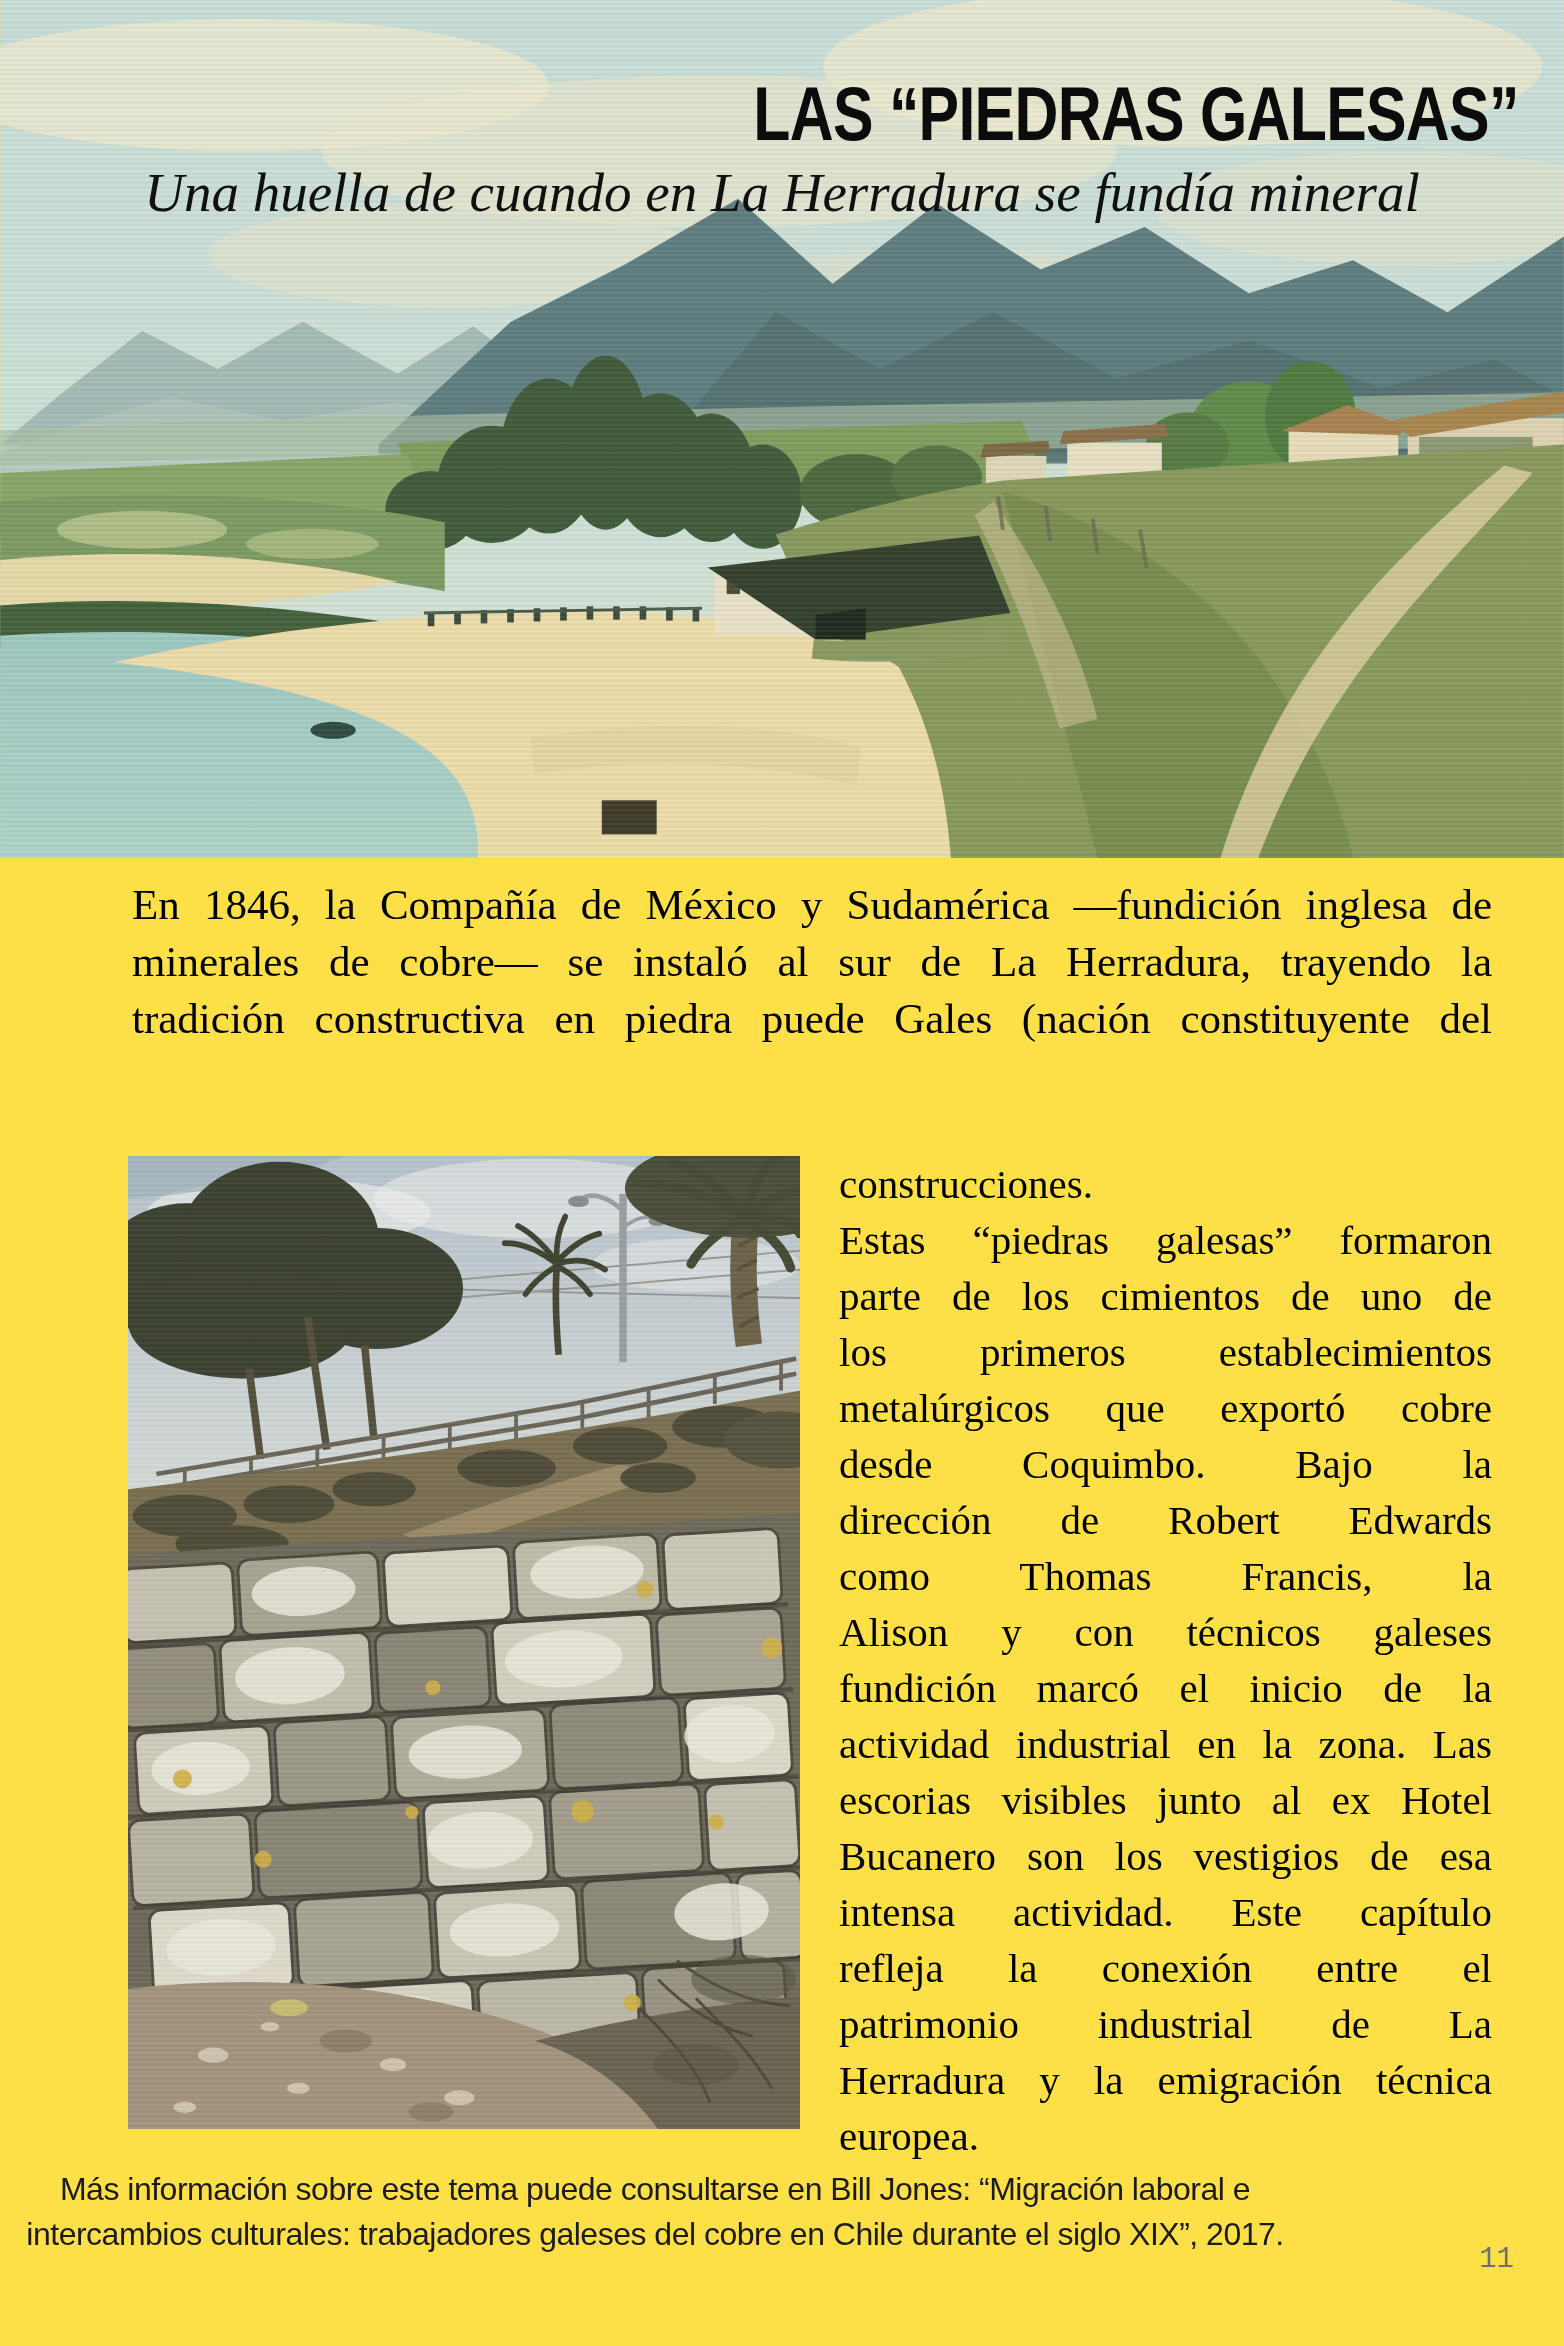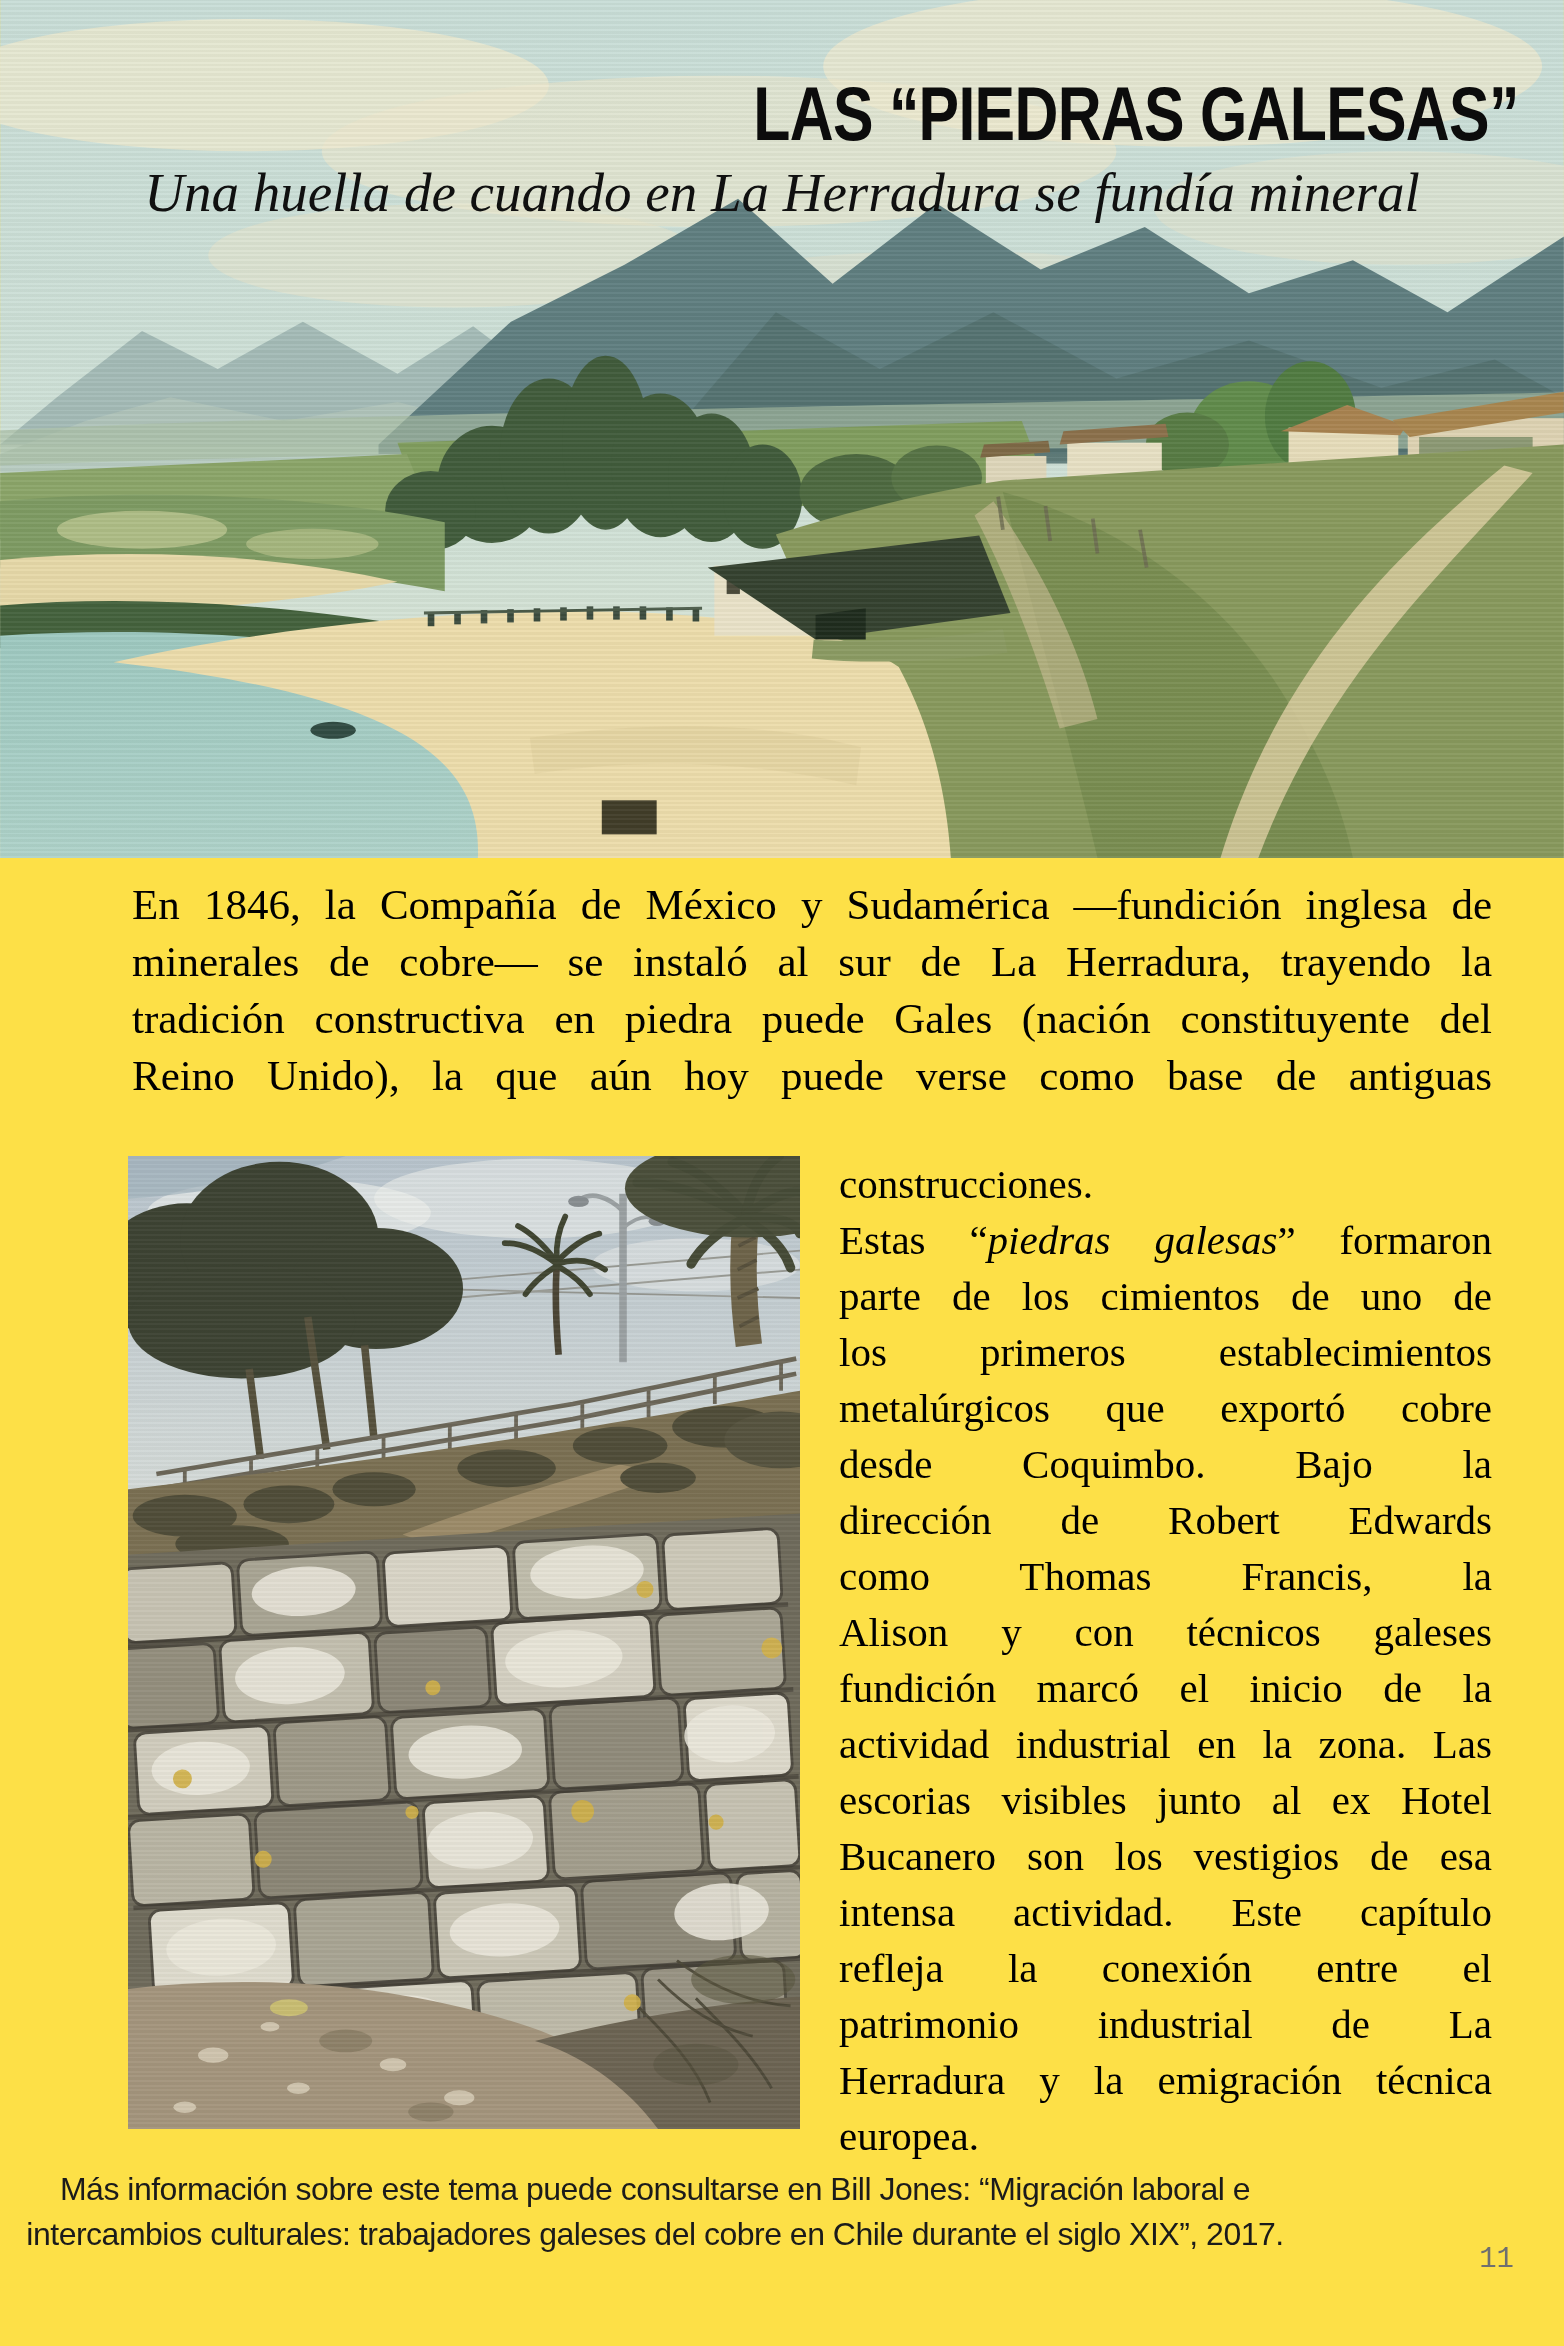--- a/index.html
+++ b/index.html
@@ -24,21 +24,21 @@
   .page-subtitle{
     position:absolute;top:161px;left:0;width:100%;z-index:3;text-align:center;
     font-family:"Liberation Serif",serif;font-style:italic;font-size:55px;
     color:#101010;white-space:nowrap;
   }
   
   .intro{position:absolute;left:132px;top:876px;width:1360px;font-size:43px;line-height:57px;}
   .column{position:absolute;left:839px;top:1156px;width:653px;font-size:41px;line-height:56px;}
   .line{text-align:left;}
   .line.j{text-align:justify;text-align-last:justify;-moz-text-align-last:justify;}
-  .it{font-style:italic;}
+  .it{}
   
   .stone{position:absolute;left:128px;top:1156px;width:672px;height:973px;overflow:hidden;}
   .stone svg{display:block;}
   .stone::after{
     content:"";position:absolute;inset:0;pointer-events:none;
     background:repeating-linear-gradient(0deg, rgba(255,255,255,.04) 0 1.9px, rgba(40,40,30,.03) 1.9px 4.7px);
   }
   
   .footer{
     position:absolute;left:0;top:2167px;width:1310px;text-align:center;
@@ -164,21 +164,20 @@
       <path d="M860,676 C920,680 990,676 1060,665 L1065,690 C990,700 915,702 858,696 Z" fill="#8a9a62"></path>
     </svg>
     <div class="page-title">LAS “PIEDRAS GALESAS”</div>
     <div class="page-subtitle">Una huella de cuando en La Herradura se fundía mineral</div>
   </div>
 
   <div class="intro">
       <div class="line j"><span>En 1846, la Compañía de México y Sudamérica —fundición inglesa de</span></div>
       <div class="line j"><span>minerales de cobre— se instaló al sur de La Herradura, trayendo la</span></div>
       <div class="line j"><span>tradición constructiva en piedra puede Gales (nación constituyente del</span></div>
-      <div class="line j"><span>Reino Unido), la que aún hoy puede verse como base de antiguas</span></div>
     </div>
 
   <div class="stone">
     <svg width="672" height="973" viewBox="0 0 710 1028">
       <defs>
         <linearGradient id="sky2" x1="0" y1="0" x2="0" y2="1">
           <stop offset="0" stop-color="#b7c3cc"></stop>
           <stop offset="1" stop-color="#dadfda"></stop>
         </linearGradient>
       </defs>

